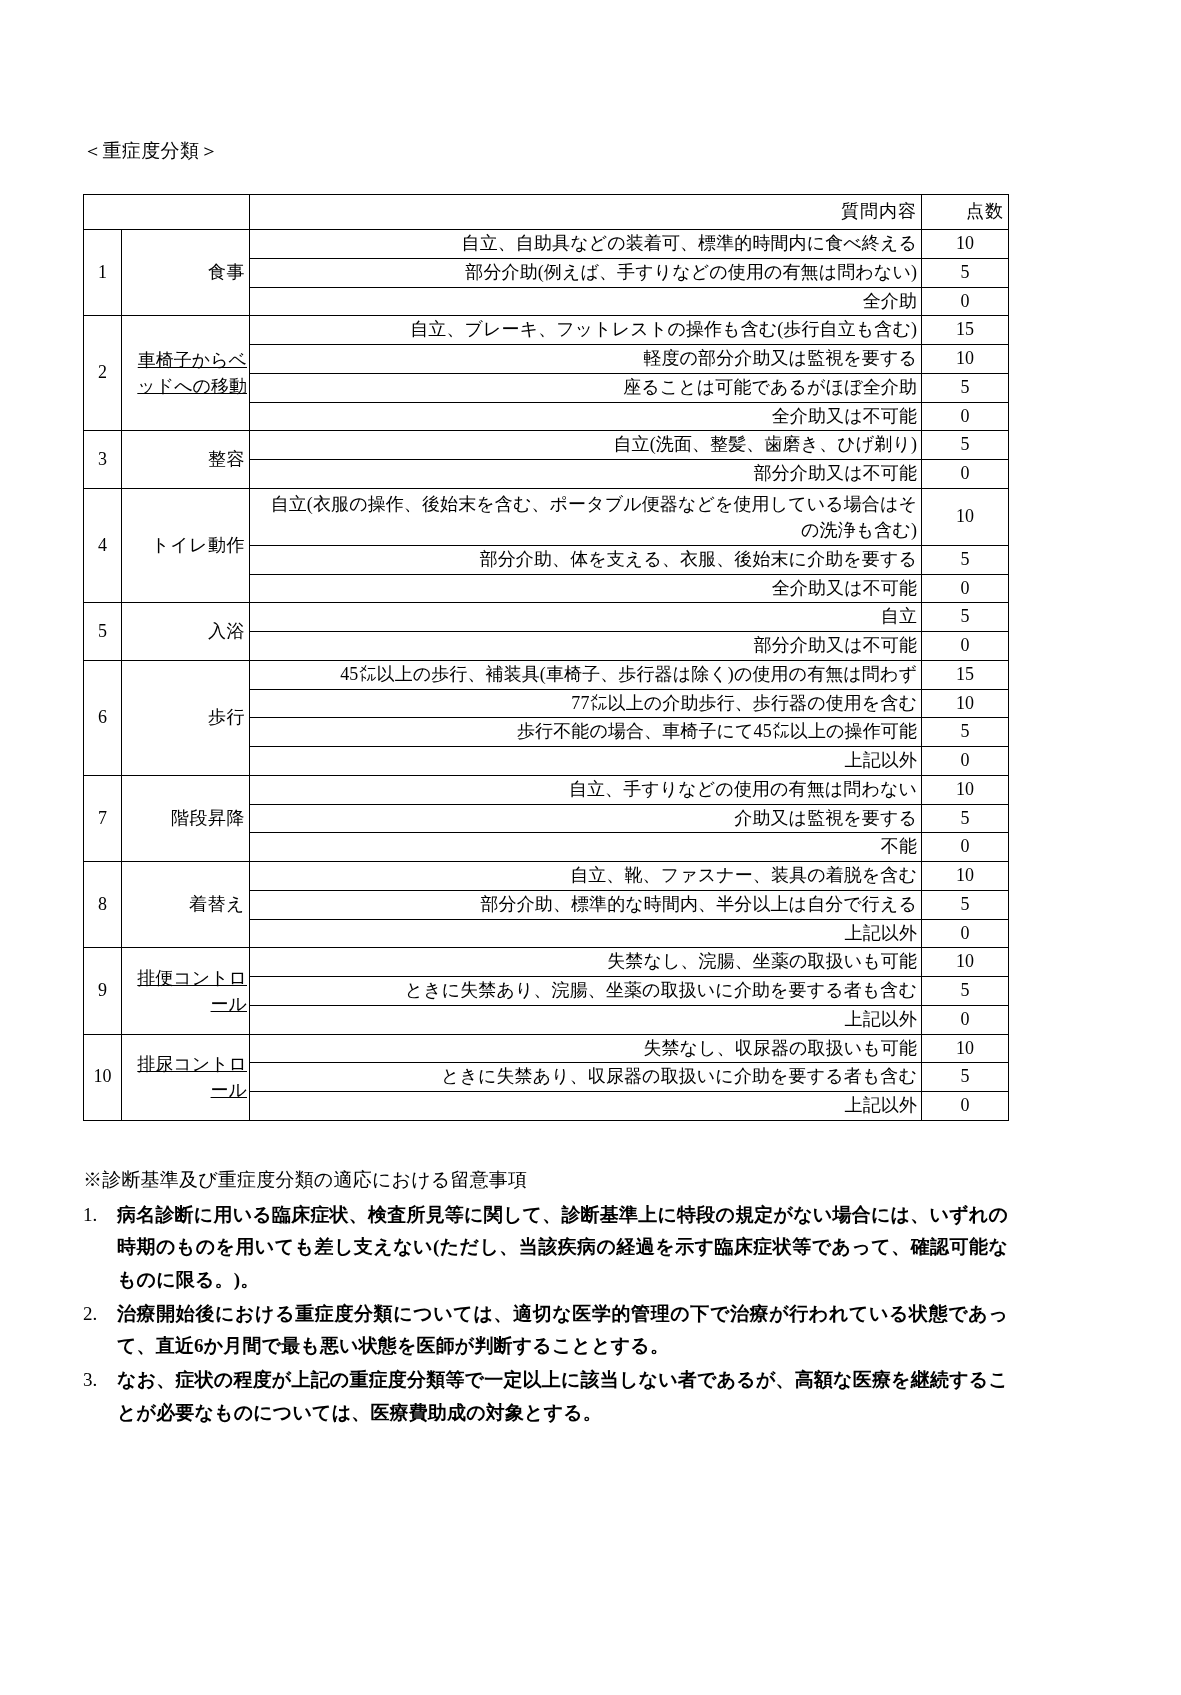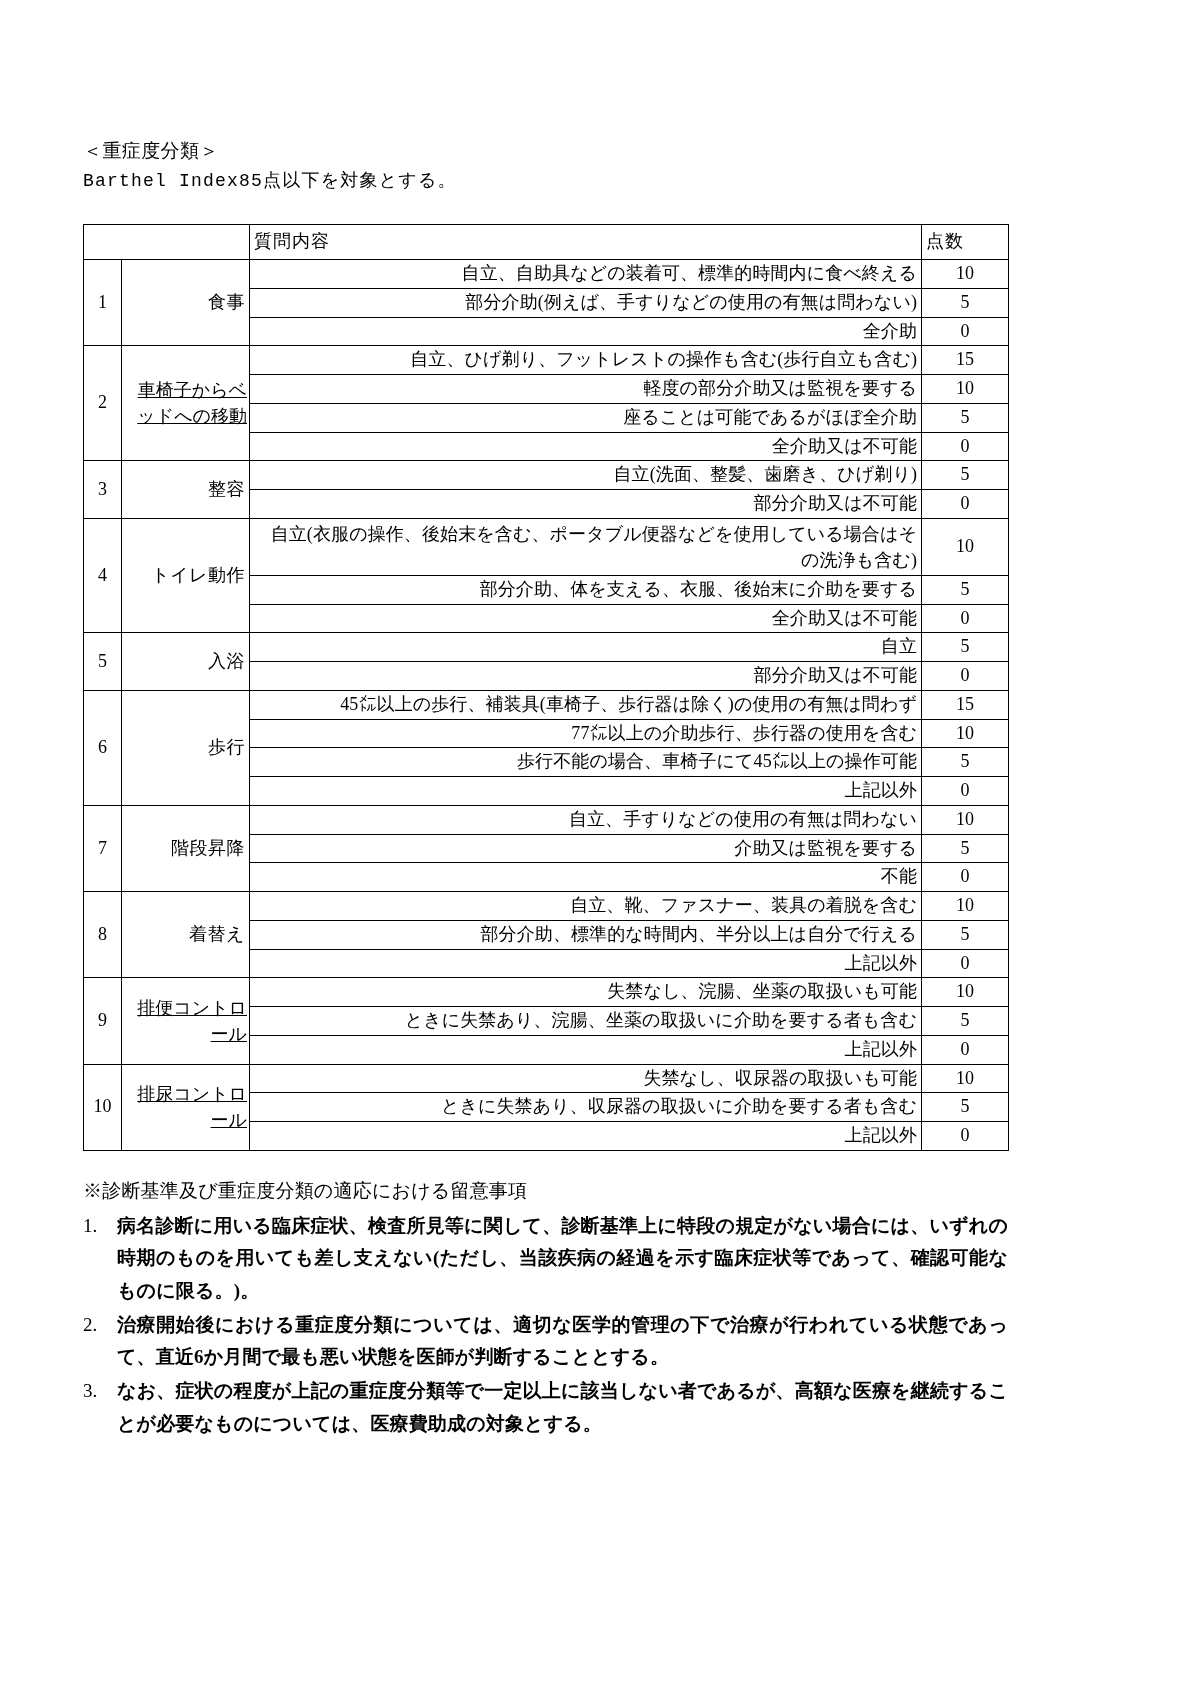--- a/index.html
+++ b/index.html
@@ -85,33 +85,33 @@
     text-align: right;
     padding-left: 7px;
     font-size: 18px;
     letter-spacing: 0.1px;
   }
   td.score {
     text-align: center;
     font-size: 18px;
   }
   th.head-q, th.head-score {
-    text-align: left;
+    text-align: right;
     font-size: 18px;
     letter-spacing: 1px;
     height: 30px;
   }
   th.head-blank { border-right: 1px solid #000; }
 
   
   td.q.two-line { line-height: 1.45; }
 
   
   .notes {
-    margin-top: 24px;
+    margin-top: 43px;
     font-size: 19px;
     line-height: 1.72;
   }
   .notes .note-title {
     margin-bottom: 2px;
     letter-spacing: 0.2px;
   }
   .note-item {
     display: flex;
     align-items: flex-start;
@@ -130,21 +130,20 @@
     font-weight: bold;
   }
 </style>
 </head>
 <body>
 
 <div class="page">
   <div class="content">
 
     <div class="heading-line">＜重症度分類＞</div>
-    <div class="heading-line mono">Barthel Index85点以下を対象とする。</div>
 
     <table class="bi">
       <colgroup>
         <col class="c-num">
         <col class="c-name">
         <col class="c-q">
         <col class="c-score">
       </colgroup>
       <thead>
         <tr>
@@ -164,21 +163,21 @@
             <td class="q">部分介助(例えば、手すりなどの使用の有無は問わない)</td>
             <td class="score">5</td>
           </tr>
           <tr>
             <td class="q">全介助</td>
             <td class="score">0</td>
           </tr>
           <tr>
             <td class="num" rowspan="4">2</td>
             <td class="name wrapname" rowspan="4">車椅子からベッドへの移動</td>
-            <td class="q">自立、ひげ剃り、フットレストの操作も含む(歩行自立も含む)</td>
+            <td class="q">自立、ブレーキ、フットレストの操作も含む(歩行自立も含む)</td>
             <td class="score">15</td>
           </tr>
           <tr>
             <td class="q">軽度の部分介助又は監視を要する</td>
             <td class="score">10</td>
           </tr>
           <tr>
             <td class="q">座ることは可能であるがほぼ全介助</td>
             <td class="score">5</td>
           </tr>

